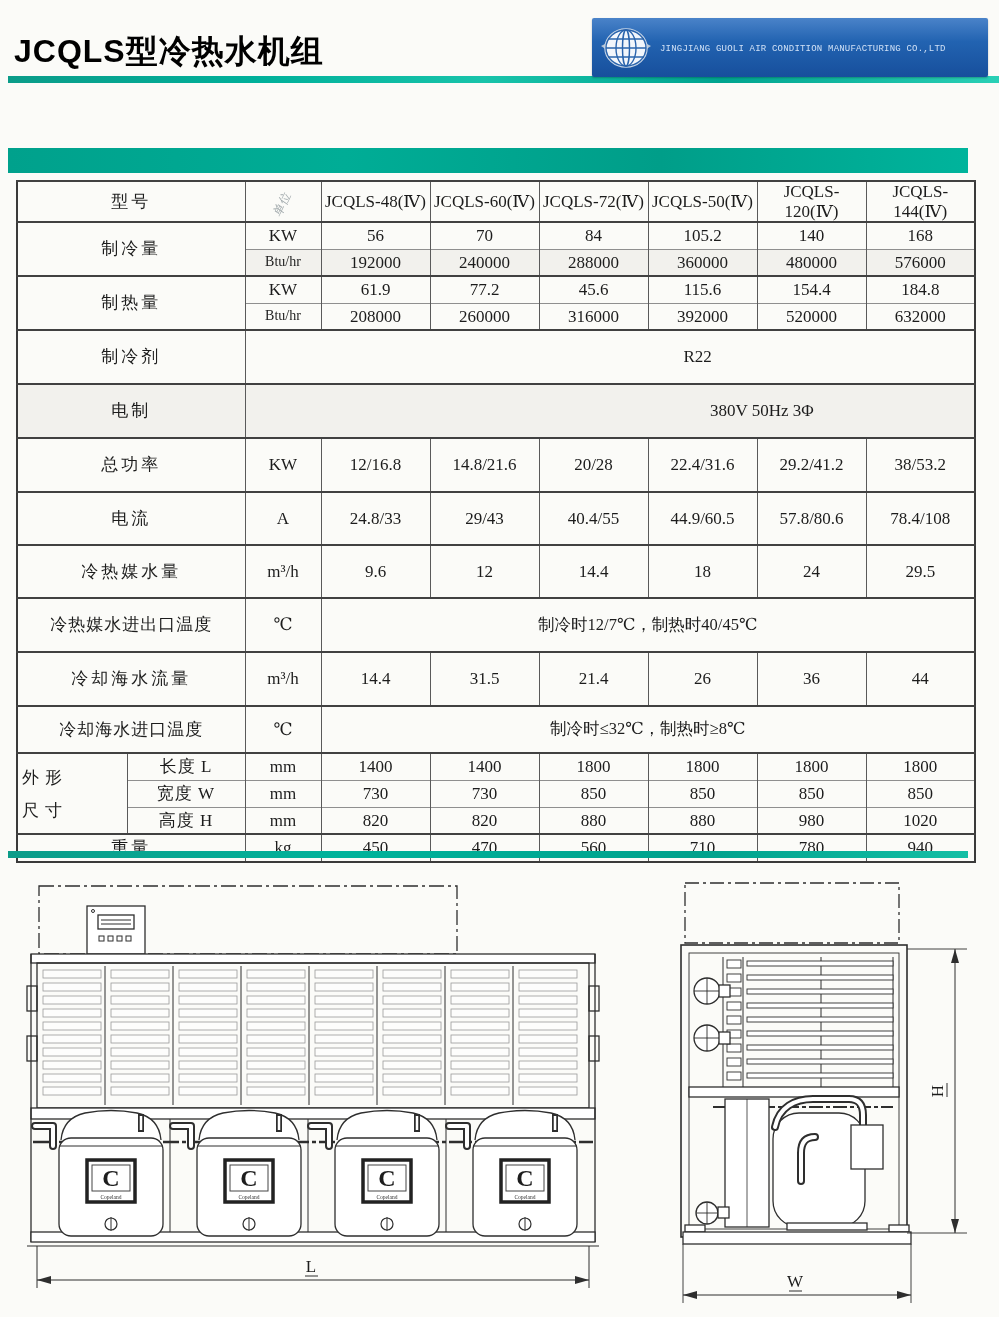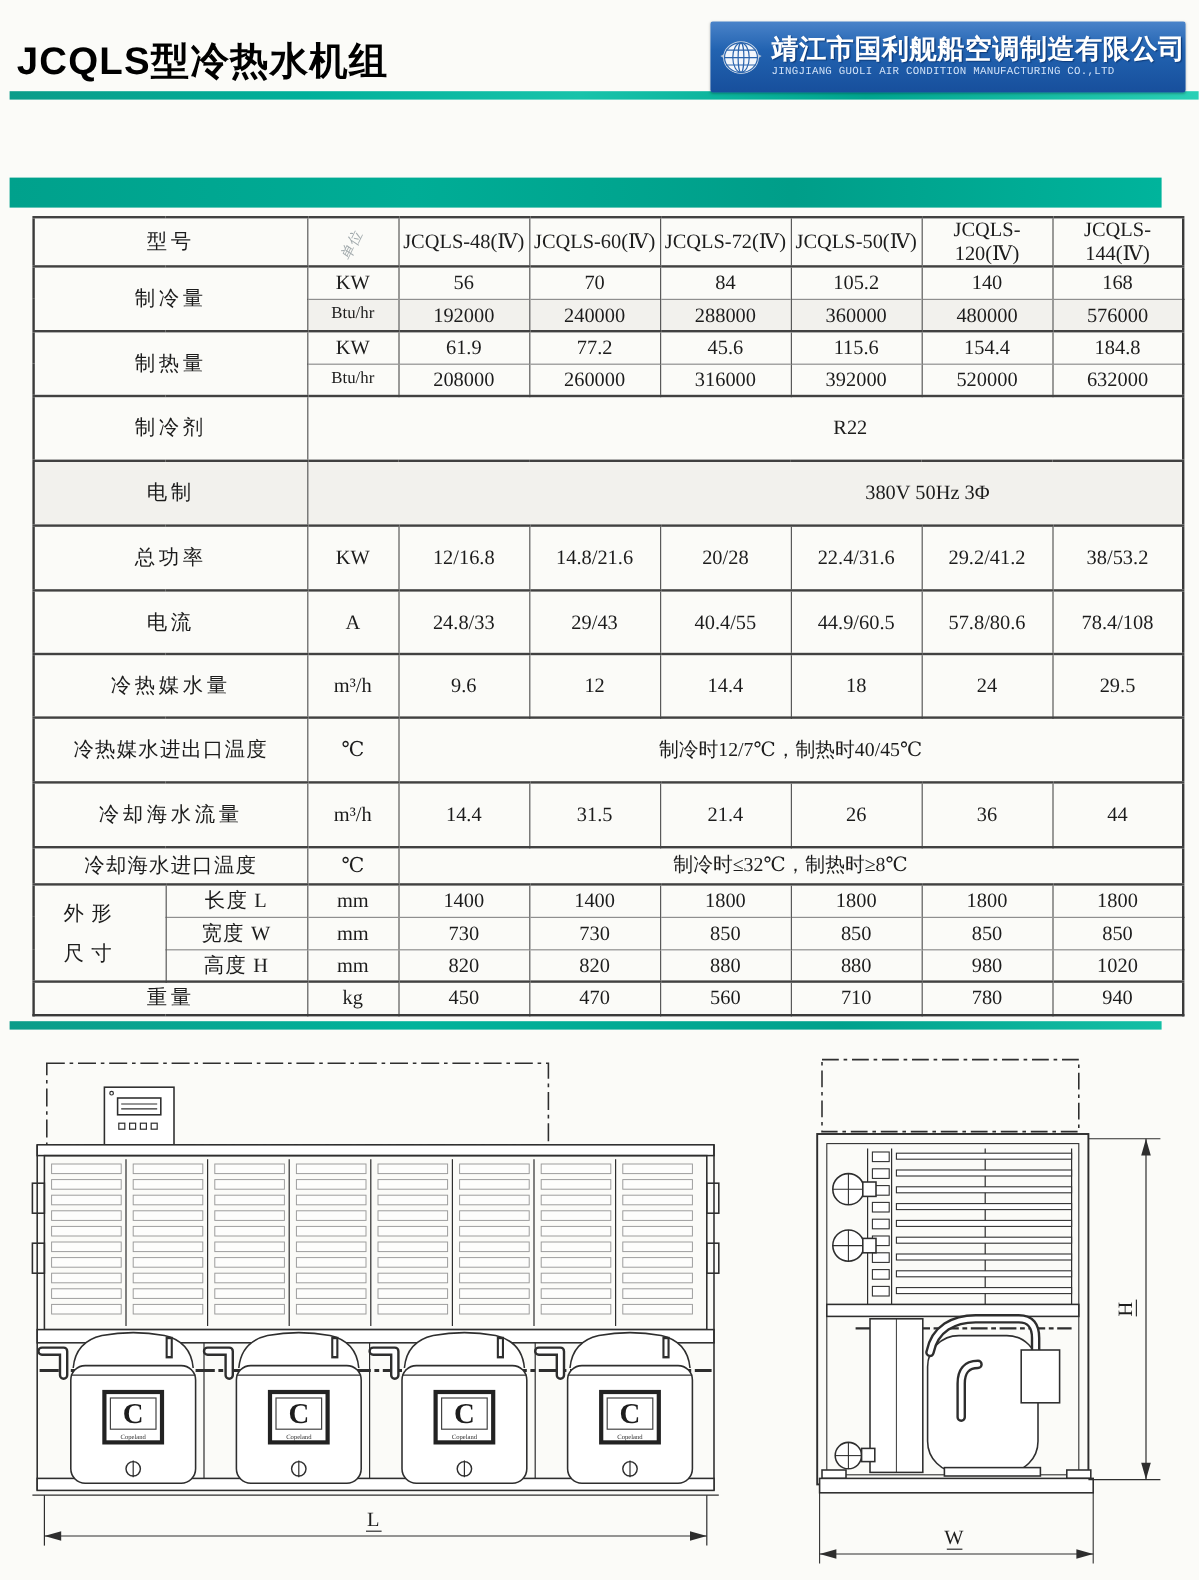--- a/index.html
+++ b/index.html
@@ -35,46 +35,46 @@
   .teal-band{
     position:absolute;left:8px;top:148px;width:960px;height:25px;
     background:linear-gradient(90deg,#00a18c,#00ad96 35%,#009e89 68%,#00b49c);
   }
   .bottom-rule{
     position:absolute;left:8px;top:851px;width:960px;height:7px;
     background:linear-gradient(90deg,#0c9c89,#00b39b 35%,#00a18c 72%,#14bfa5);
   }
   
   table.spec{
-    position:absolute;left:27px;top:180px;width:958px;
+    position:absolute;left:16px;top:180px;width:958px;
     border-collapse:collapse;table-layout:fixed;
     font-family:"Liberation Serif","DejaVu Serif",serif;color:#1c1c1c;
     border:2px solid #3a3a3a;
   }
   table.spec td{
     border-left:1px solid #5a5a5a;border-right:1px solid #5a5a5a;
     border-top:2px solid #414141;
     text-align:center;padding:0;overflow:hidden;
     font-size:17px;line-height:1.15;
   }
   tr.sub td{border-top:1px solid #8f8f8f;margin-left:28px;}
   td.lbl{text-align:left;padding-left:12px;letter-spacing:3px;font-size:16.5px;}
   td.unit{font-size:15px;letter-spacing:0;}
   td.model-h{font-size:13.5px;}
   tr.h26{height:26px} tr.h27{height:27px} tr.h54{height:54px}
-  tr.h53{height:53px} tr.h47{height:31px} tr.h28{height:28px}
+  tr.h53{height:53px} tr.h47{height:47px} tr.h28{height:28px}
   .unit-slant{
     display:inline-block;transform:rotate(-64deg) skewX(-8deg);
     color:#8d979b;font-size:12px;opacity:.8;letter-spacing:1px;
     font-family:"Liberation Sans",sans-serif;
   }
   .shift{display:block;text-align:right;}
   .shift.w64{width:64%;}
   .shift.w78{width:78%;}
-  .dims-lbl div{letter-spacing:6px;line-height:33px;padding-left:24px;text-align:left;}
+  .dims-lbl div{letter-spacing:6px;line-height:33px;padding-left:4px;text-align:left;}
   tr.shade td{background:#f2f1ed;}
   
   .draw-left{position:absolute;left:25px;top:880px;width:575px;height:425px;}
   .draw-right{position:absolute;left:655px;top:875px;width:340px;height:440px;}
   svg text{font-family:"Liberation Serif","DejaVu Serif",serif;}
 </style>
 </head>
 <body>
 
 <div class="page-title">JCQLS型冷热水机组</div>
@@ -88,21 +88,20 @@
     <g stroke="#2a64ad" stroke-width="1.4" fill="none">
       <ellipse cx="27" cy="24" rx="20" ry="18"></ellipse>
       <ellipse cx="27" cy="24" rx="10" ry="18"></ellipse>
       <ellipse cx="27" cy="24" rx="3.5" ry="18"></ellipse>
       <line x1="7" y1="24" x2="47" y2="24"></line>
       <line x1="9" y1="15" x2="45" y2="15"></line>
       <line x1="9" y1="33" x2="45" y2="33"></line>
     </g>
   </svg>
   <div class="brand-text">
-    <div class="brand-cn">靖江市国利舰船空调制造有限公司</div>
     <div class="brand-en">JINGJIANG GUOLI AIR CONDITION MANUFACTURING CO.,LTD</div>
   </div>
 </div>
 
 <div class="teal-band"></div>
 
 <table class="spec">
   <colgroup>
     <col style="width:110px">
       <col style="width:118px">

